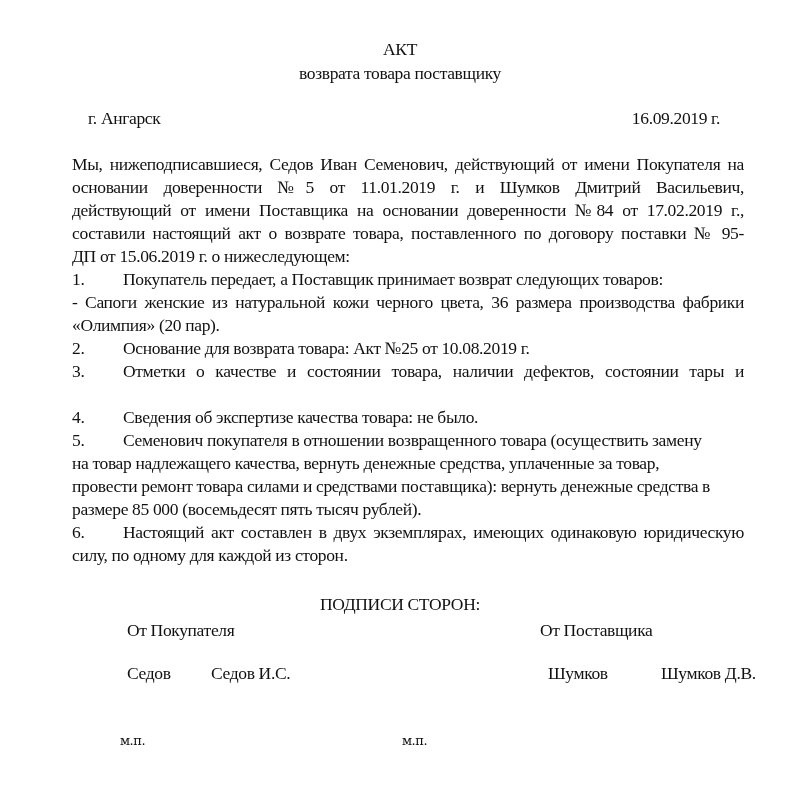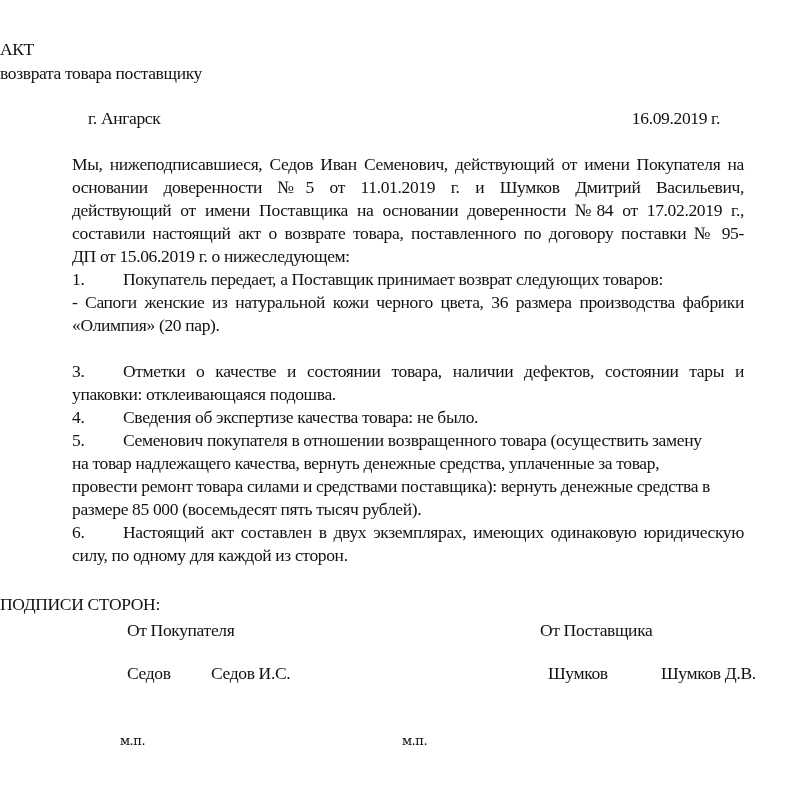--- a/index.html
+++ b/index.html
@@ -8,21 +8,21 @@
     font-family: "Liberation Serif", "DejaVu Serif", serif;
     color: #111111;
   }
   .doc { position: absolute; left: 0; top: 0; width: 800px; height: 800px; }
   .line {
     position: absolute; left: 72px; width: 672px;
     font-size: 17.5px; line-height: 22px; white-space: nowrap;
     letter-spacing: -0.35px;
   }
   .just { text-align: justify; text-align-last: justify; white-space: normal; }
-  .center { left: 0; width: 800px; font-family: Liberation Serif, serif; }
+  .center { text-align: center; left: 0; width: 800px; font-family: Liberation Serif, serif; }
   .num { display: inline-block; width: 51px; }
   .abs { position: absolute; font-size: 17.5px; line-height: 22px; white-space: nowrap; letter-spacing: -0.35px; margin-left: 16px; }
   .sig { }
   .stamp { font-size: 13px; font-family: "DejaVu Serif", serif; letter-spacing: -0.5px; }
 </style>
 </head>
 <body>
 
 <div class="doc">
 
@@ -37,26 +37,28 @@
   <div class="line just" style="top:199px;">действующий от имени Поставщика на основании доверенности №84 от 17.02.2019 г.,</div>
   <div class="line just" style="top:222px;">составили настоящий акт о возврате товара, поставленного по договору поставки № 95-</div>
   <div class="line" style="top:245px;">ДП от 15.06.2019 г. о нижеследующем:</div>
 
   <div class="line" style="top:268px;">
     <span class="num">1.</span><span>Покупатель передает, а Поставщик принимает возврат следующих товаров:</span>
   </div>
   <div class="line just" style="top:291px;">- Сапоги женские из натуральной кожи черного цвета, 36 размера производства фабрики</div>
   <div class="line" style="top:314px;">«Олимпия» (20 пар).</div>
 
+  <div class="line" style="top:337px;">
+    <span class="num">2.</span><span>Основание для возврата товара: Акт №25 от 10.08.2019 г.</span>
+  </div>
 
   <div class="line" style="top:360px; display:flex;">
     <span class="num">3.</span>
       <span class="just" style="flex:1; display:block;">Отметки о качестве и состоянии товара, наличии дефектов, состоянии тары и</span>
   </div>
-  <div class="line" style="top:383px;">упаковки: отклеивающаяся подошва.</div>
 
   <div class="line" style="top:406px;">
     <span class="num">4.</span><span>Сведения об экспертизе качества товара: не было.</span>
   </div>
 
   <div class="line" style="top:429px;">
     <span class="num">5.</span><span>Семенович покупателя в отношении возвращенного товара (осуществить замену</span>
   </div>
   <div class="line" style="top:452px;">на товар надлежащего качества, вернуть денежные средства, уплаченные за товар,</div>
   <div class="line" style="top:475px;">провести ремонт товара силами и средствами поставщика): вернуть денежные средства в</div>

